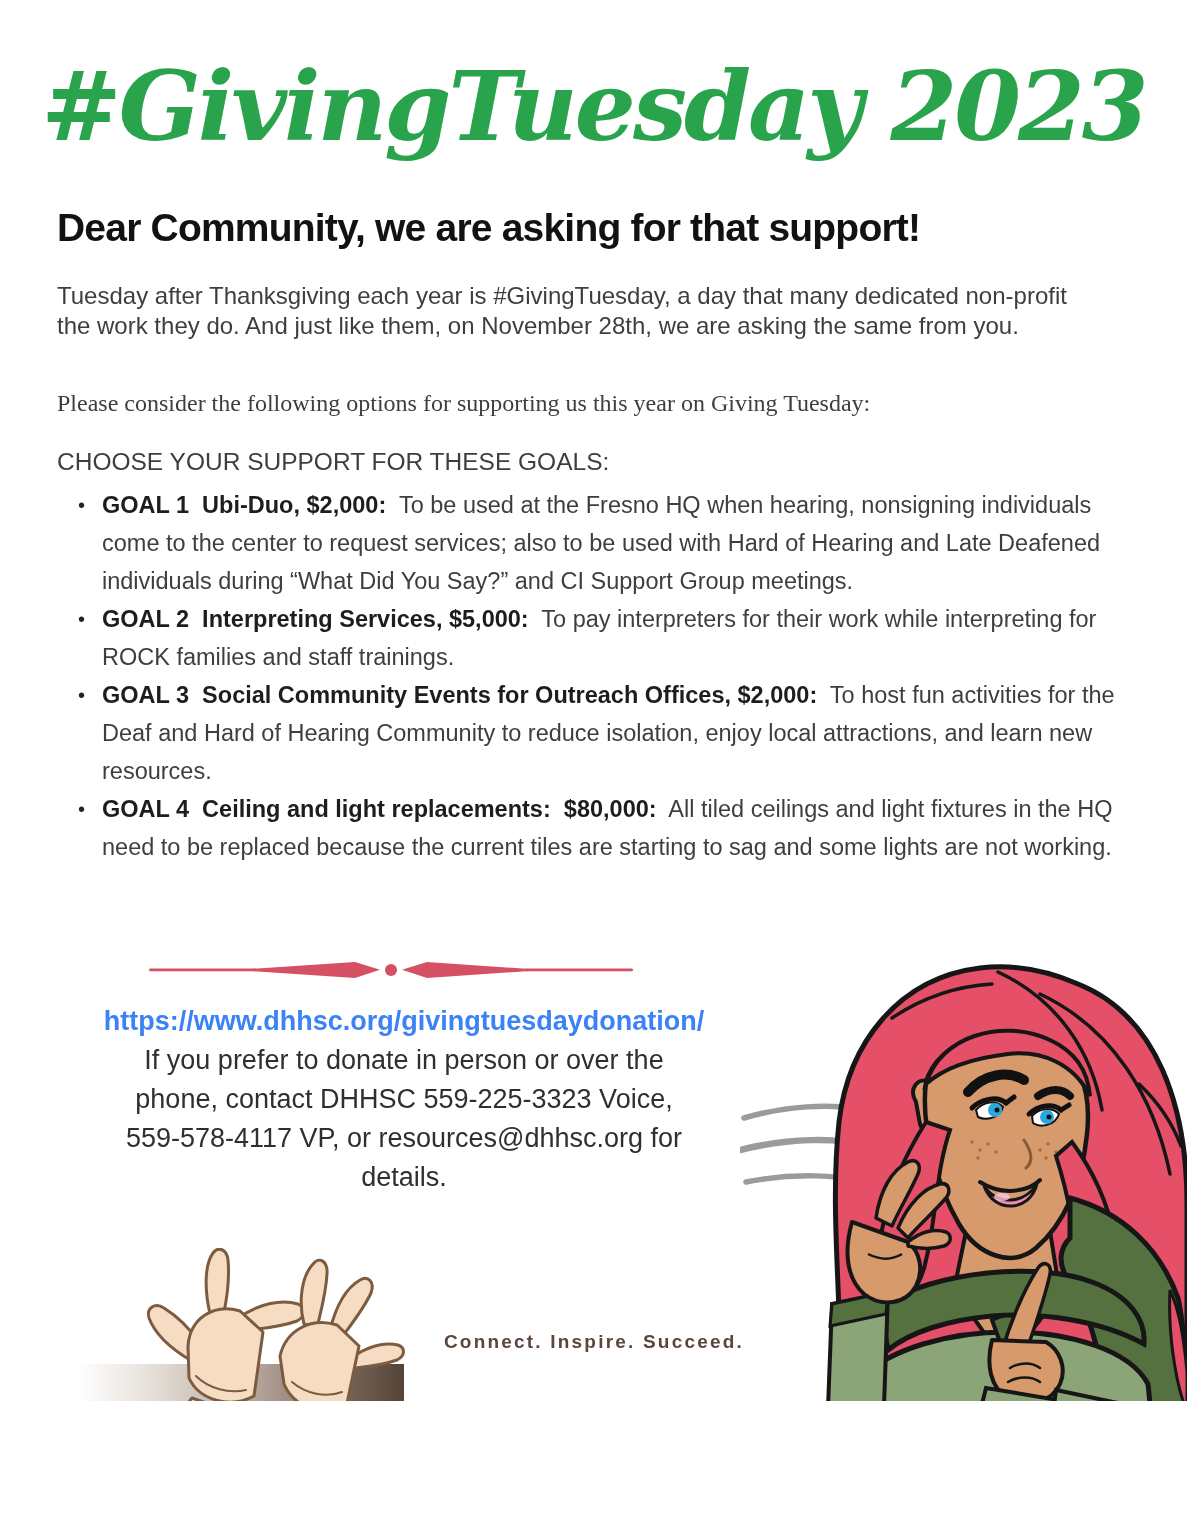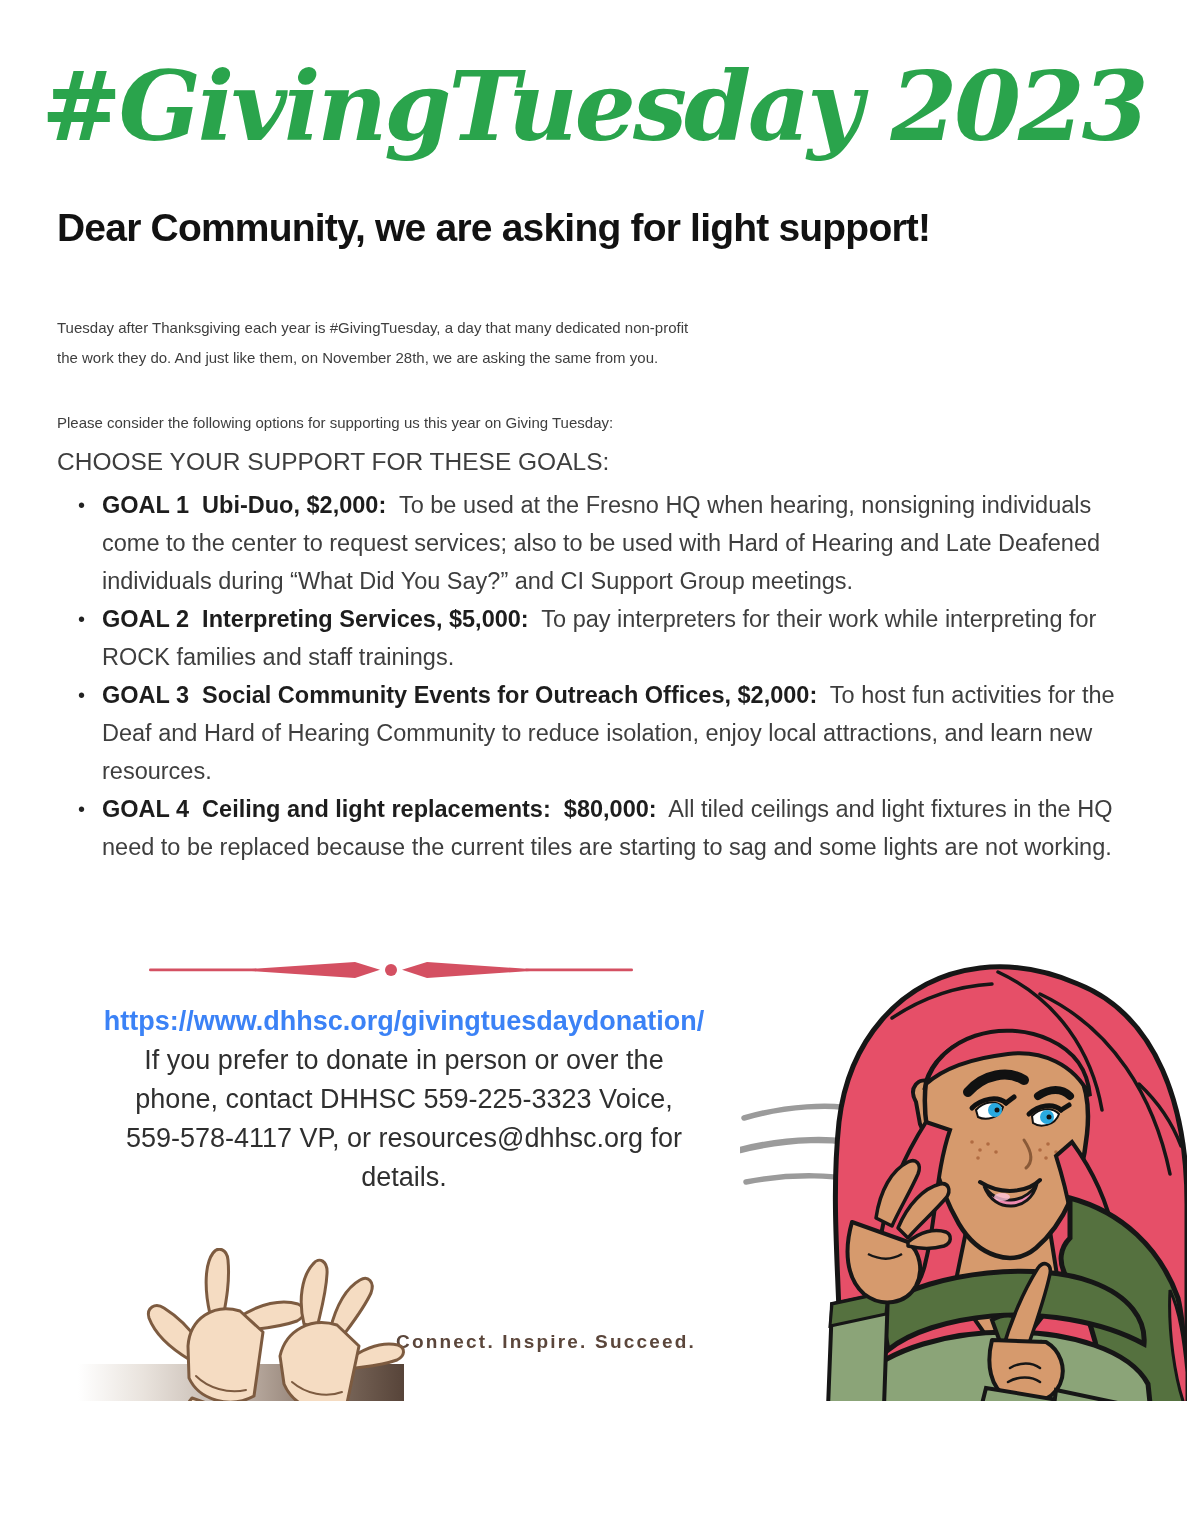--- a/index.html
+++ b/index.html
@@ -7,57 +7,57 @@
         font-family:"Liberation Sans",sans-serif;}
   .abs{position:absolute;}
 
   .title{top:16px;left:0;width:1187px;text-align:center;
          font-family:"DejaVu Serif",serif;font-style:italic;font-weight:bold;
          font-size:96px;line-height:182px;color:#2aa44c;letter-spacing:-3px;}
 
   .heading{top:206px;left:57px;width:1090px;font-size:39px;font-weight:bold;
            color:#121212;letter-spacing:-0.8px;}
 
-  .body-text{color:#3e3e3e;font-size:15px;line-height:29.5px;margin-top:32px;}
+  .body-text{color:#3e3e3e;font-size:24px;line-height:29.5px;}
   .intro{top:281px;left:57px;width:1090px;}
-  .consider{top:376px;left:57px;width:1090px;}
+  .consider{top:389px;left:57px;width:1090px;font-family:Liberation Serif, serif;}
 
   .choose{top:448px;left:57px;width:1090px;font-size:24.5px;color:#3e3e3e;}
 
   .goals{top:486px;left:78px;width:1052px;margin:0;padding:0;list-style:none;
          font-size:23.5px;line-height:38px;color:#3e3e3e;}
   .goals li{display:flex;align-items:flex-start;margin:0;}
   .goals .bullet{flex:0 0 24px;font-size:20px;line-height:38px;color:#222;}
   .goals .goal-label{font-weight:bold;color:#1d1d1d;}
 
   .divider{top:952px;left:147px;}
 
   .donate{top:1002px;left:40px;width:728px;text-align:center;color:#2f2f2f;
           font-size:27px;line-height:39px;}
   .donate .url{font-weight:bold;color:#3b82f6;}
 
   .logo-bar{left:78px;top:1364px;width:326px;height:80px;
             background:linear-gradient(90deg,#ffffff 0%,#e9e3dd 20%,#b4a59a 55%,#7b685b 80%,#574439 100%);}
-  .logo-tagline{left:396px;top:1331px;width:336px;text-align:left;font-size:19px;
+  .logo-tagline{left:408px;top:1331px;width:336px;text-align:right;font-size:19px;
                 font-weight:bold;letter-spacing:2.2px;color:#5b463b;}
   .logo-acronym{left:398px;top:1351px;font-size:100px;line-height:94px;font-weight:bold;
                 letter-spacing:-4px;color:#5b463b;}
   .logo-name{left:106px;top:1452px;font-size:29px;font-weight:bold;letter-spacing:0.4px;
              color:#5b463b;white-space:nowrap;}
   .logo-hands{left:92px;top:1248px;}
   .mascot{left:740px;top:960px;}
 </style>
 </head>
 <body>
 
 <div class="page">
 
   <div class="abs title">#GivingTuesday 2023</div>
 
-  <div class="abs heading">Dear Community, we are asking for light support!</div>
+  <div class="abs heading">Dear Community, we are asking for that support!</div>
 
   <div class="abs intro body-text">
     <div>Tuesday after Thanksgiving each year is #GivingTuesday, a day that many dedicated non-profit</div>
     <div>the work they do. And just like them, on November 28th, we are asking the same from you.</div>
   </div>
 
   <div class="abs consider body-text">Please consider the following options for supporting us this year on Giving Tuesday:</div>
 
   <div class="abs choose">CHOOSE YOUR SUPPORT FOR THESE GOALS:</div>
 

